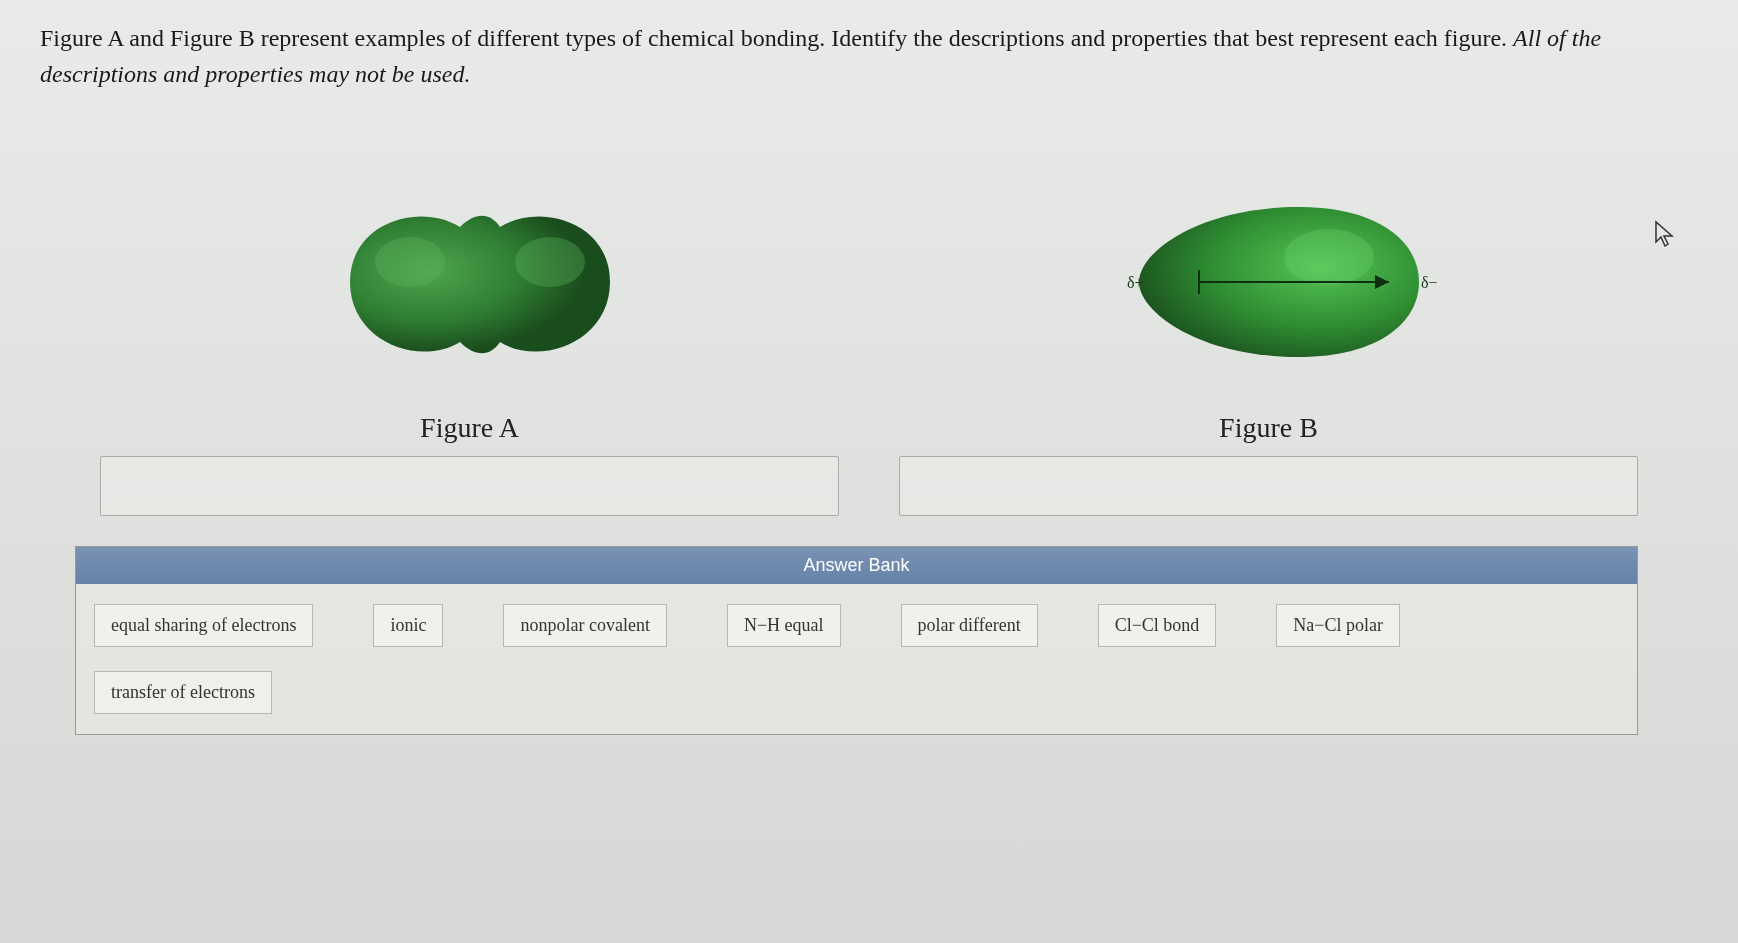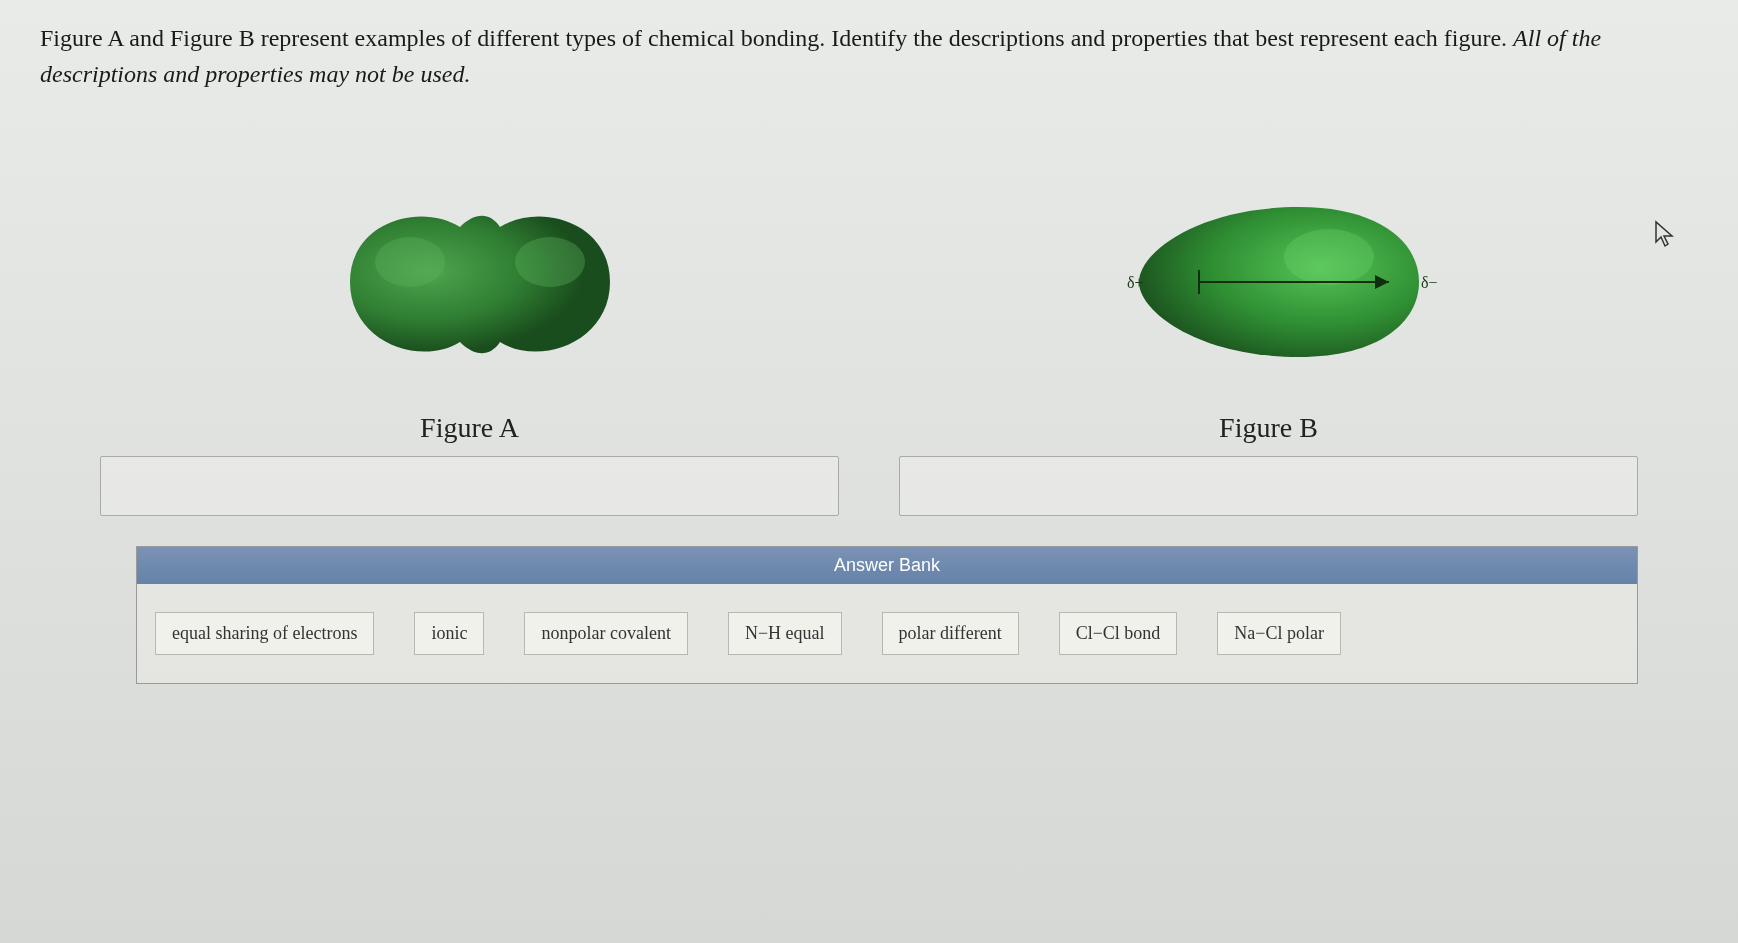--- a/index.html
+++ b/index.html
@@ -51,37 +51,37 @@
       background: rgba(240, 240, 235, 0.5);
       border: 1px solid #aaa;
       border-radius: 2px;
     }
     .cursor-icon {
       position: absolute;
       right: 60px;
       top: 220px;
     }
     .answer-bank-container {
-      margin: 30px 60px 0 96px;
+      margin: 30px 60px 0 35px;
       border: 1px solid #999;
     }
     .answer-bank-header {
       background: linear-gradient(to bottom, #7a92b5, #6582a8);
       color: #fff;
       text-align: center;
       padding: 8px;
       font-size: 18px;
       font-family: Arial, sans-serif;
     }
     .answer-bank-body {
       background: rgba(235, 235, 230, 0.6);
-      padding: 28px 18px;
+      padding: 20px 18px;
       display: flex;
       flex-wrap: wrap;
-      gap: 24px 40px;
+      gap: 24px 60px;
       align-items: center;
     }
     .answer-tile {
       background: rgba(245, 245, 240, 0.7);
       border: 1px solid #b8b8b0;
       padding: 10px 16px;
       font-size: 18px;
       color: #333;
       font-family: Georgia, serif;
       cursor: move;
@@ -157,14 +157,15 @@
 <div class="answer-bank-container">
   <div class="answer-bank-header">Answer Bank</div>
   <div class="answer-bank-body">
     <div class="answer-tile">equal sharing of electrons</div>
     <div class="answer-tile">ionic</div>
     <div class="answer-tile">nonpolar covalent</div>
     <div class="answer-tile">N−H equal</div>
     <div class="answer-tile">polar different</div>
     <div class="answer-tile">Cl−Cl bond</div>
     <div class="answer-tile">Na−Cl polar</div>
+    <div class="answer-tile">transfer of electrons</div>
   </div>
 </div>
 
 </body></html>

